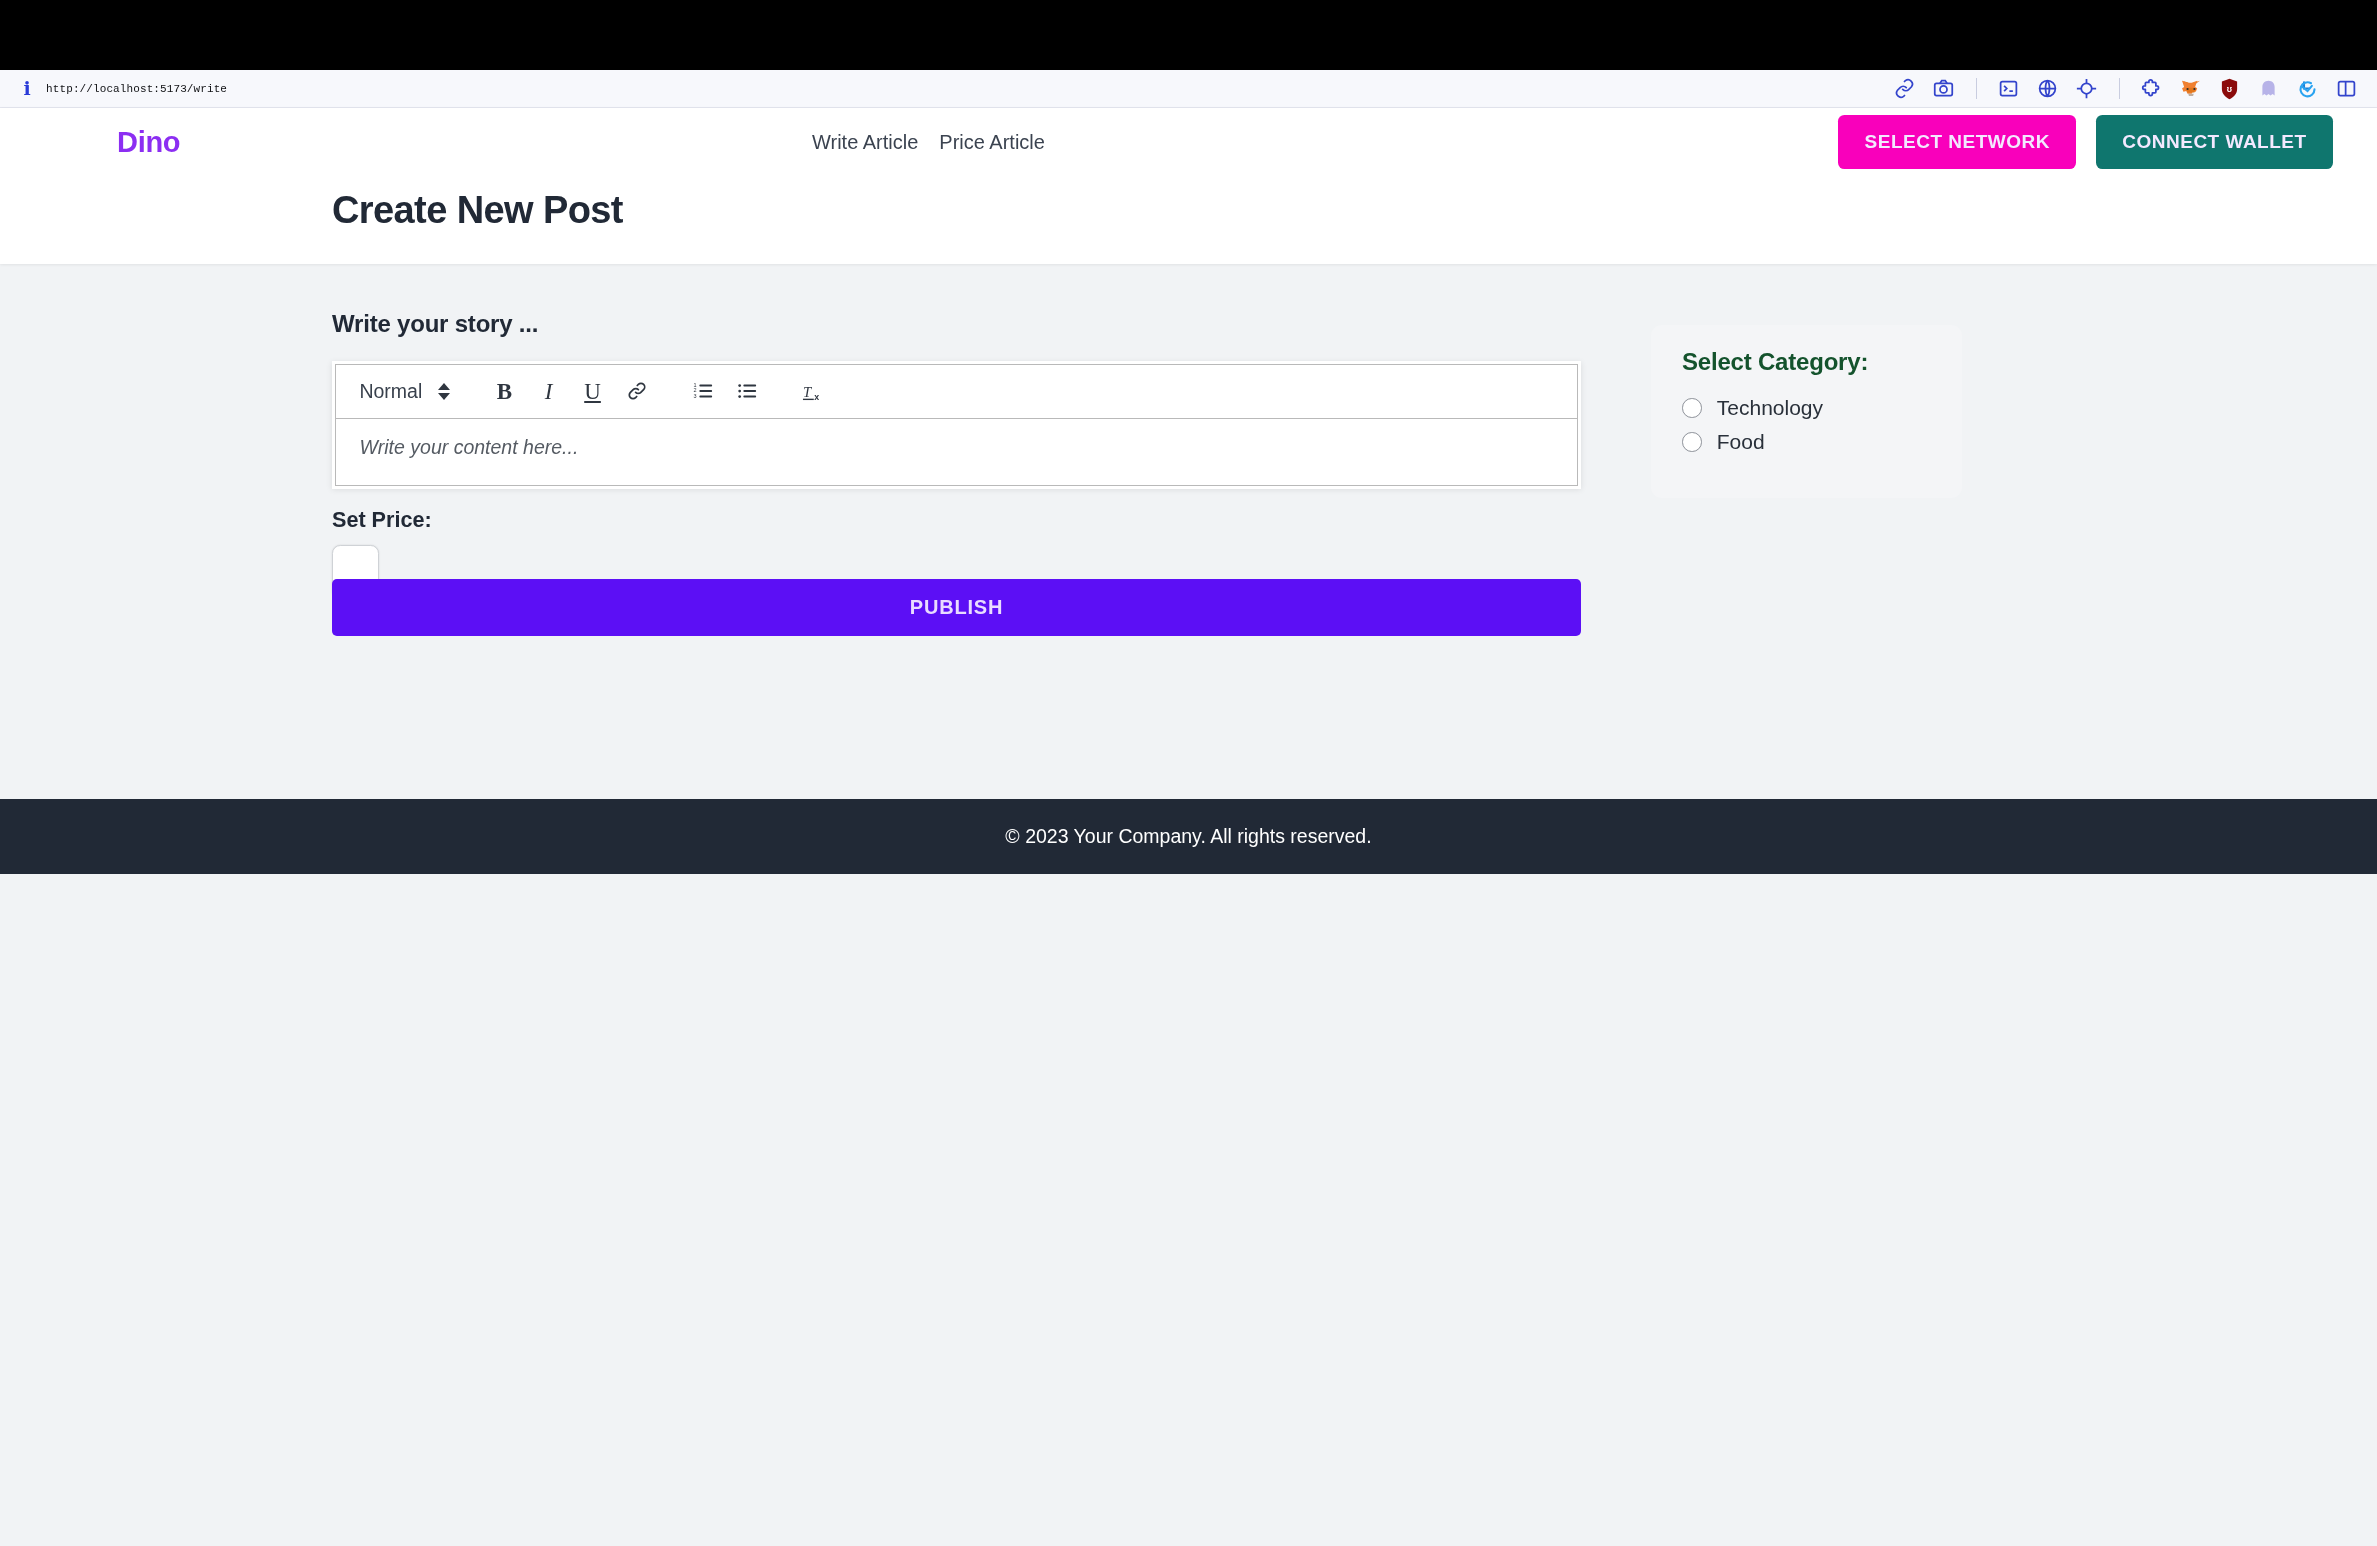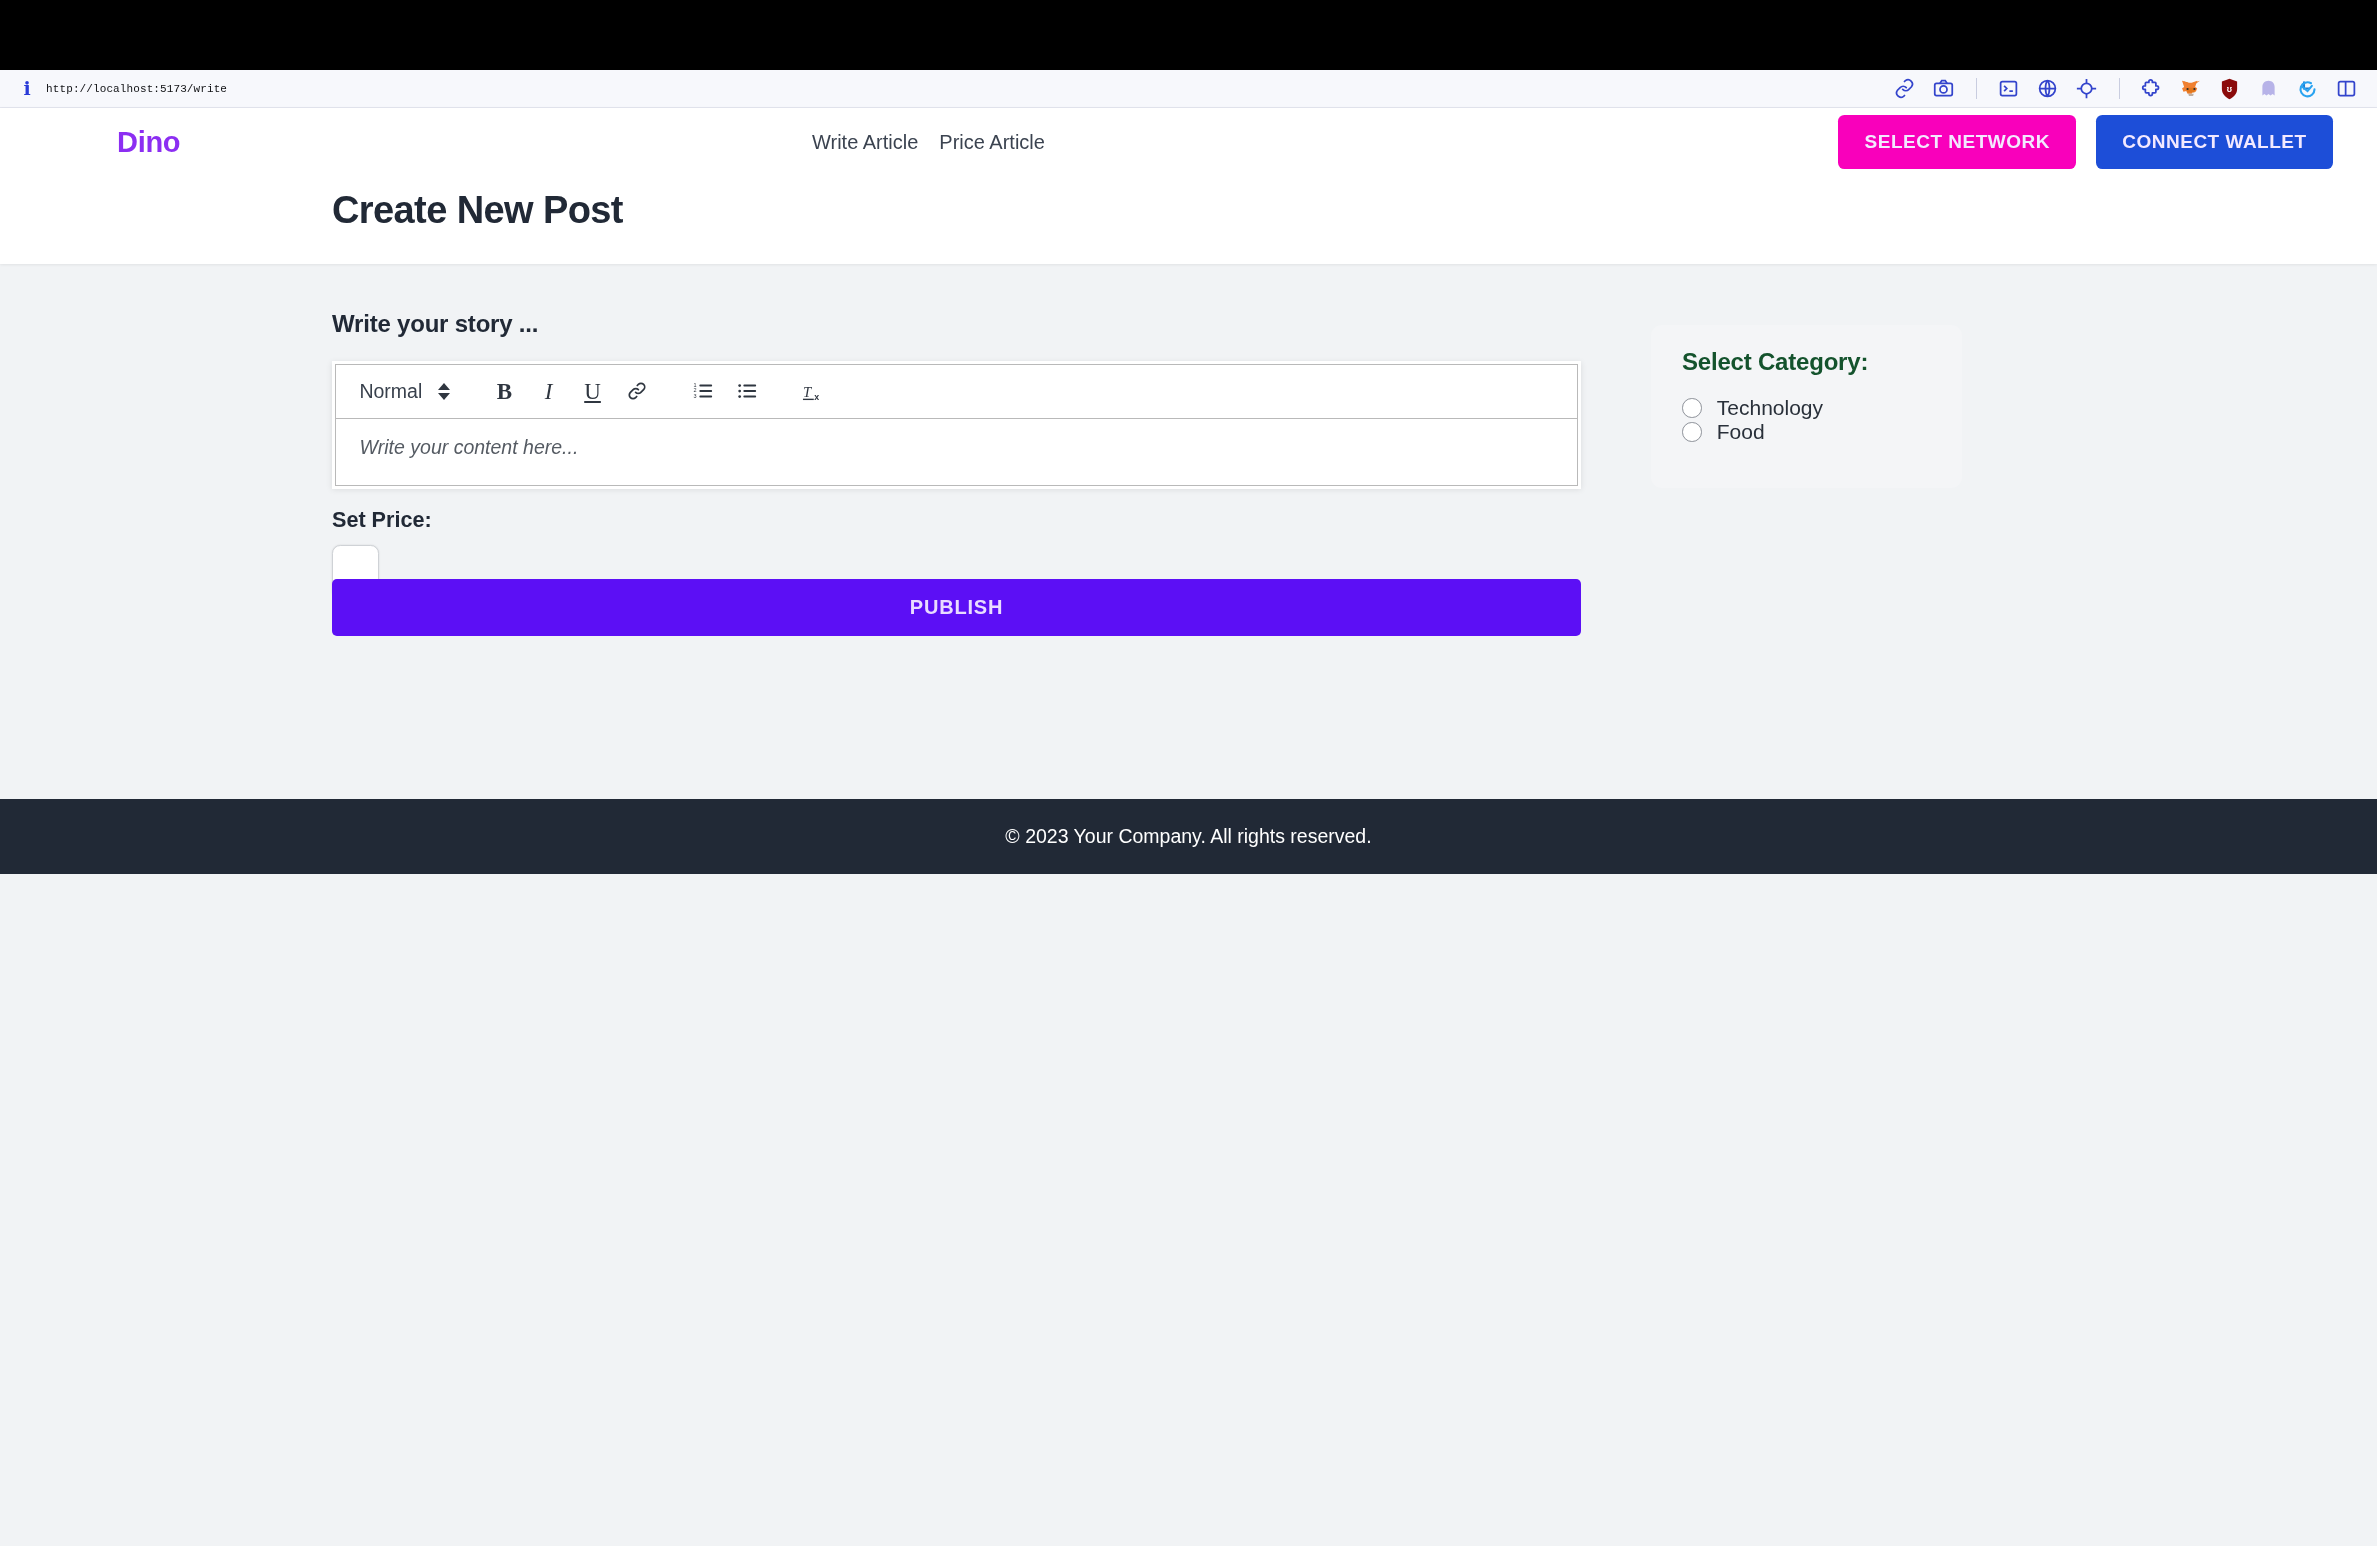--- a/index.html
+++ b/index.html
@@ -57,21 +57,21 @@
   .navlink { font-size: 20px; color: #3b4350; }
   .navbtns { margin-left: auto; display: flex; gap: 19.5px; align-items: center; }
   .btn {
     border: none; border-radius: 6.3px; color: #f3e9ff;
     font-size: 19px; font-weight: bold; letter-spacing: 0.5px;
     padding: 0 26.4px; height: 54px; cursor: pointer;
     font-family: "Liberation Sans", sans-serif;
     display: flex; align-items: center; justify-content: center;
   }
   .btn-network { background: #f900bb; }
-  .btn-wallet  { background: #1d4ed8; }
+  .btn-wallet  { background: #0f766e; }
 
   .page-title-wrap { padding: 12.5px 0 32px 332px; }
   .page-title {
     font-size: 38px; font-weight: bold; color: #212936; letter-spacing: -0.6px;
   }
 
   
   .body-area {
     background: #f1f3f5;
     min-height: 535px;
@@ -142,21 +142,21 @@
 
   .right-col { margin-left: 70px; padding-top: 15.3px; }
   .category-card {
     background: #f4f5f7; border-radius: 11px;
     padding: 23.6px 31px 28px 31px; width: 311px;
   }
   .cat-heading {
     font-size: 24px; font-weight: bold; color: #14532d;
     margin-bottom: 19.5px; letter-spacing: -0.2px;
   }
-  .radio-row { display: flex; align-items: center; gap: 15.3px; margin-bottom: 0; cursor: pointer; }
+  .radio-row { display: flex; align-items: center; gap: 15.3px; margin-bottom: 10px; cursor: pointer; }
   .radio-row:last-child { margin-bottom: 16px; }
   .radio-dot {
     width: 19.5px; height: 19.5px; border-radius: 50%;
     border: 1.4px solid #8d9199; background: #ffffff;
   }
   .radio-label { font-size: 21px; color: #29303a; }
 
   
   .footer {
     background: #212936; height: 75px;

